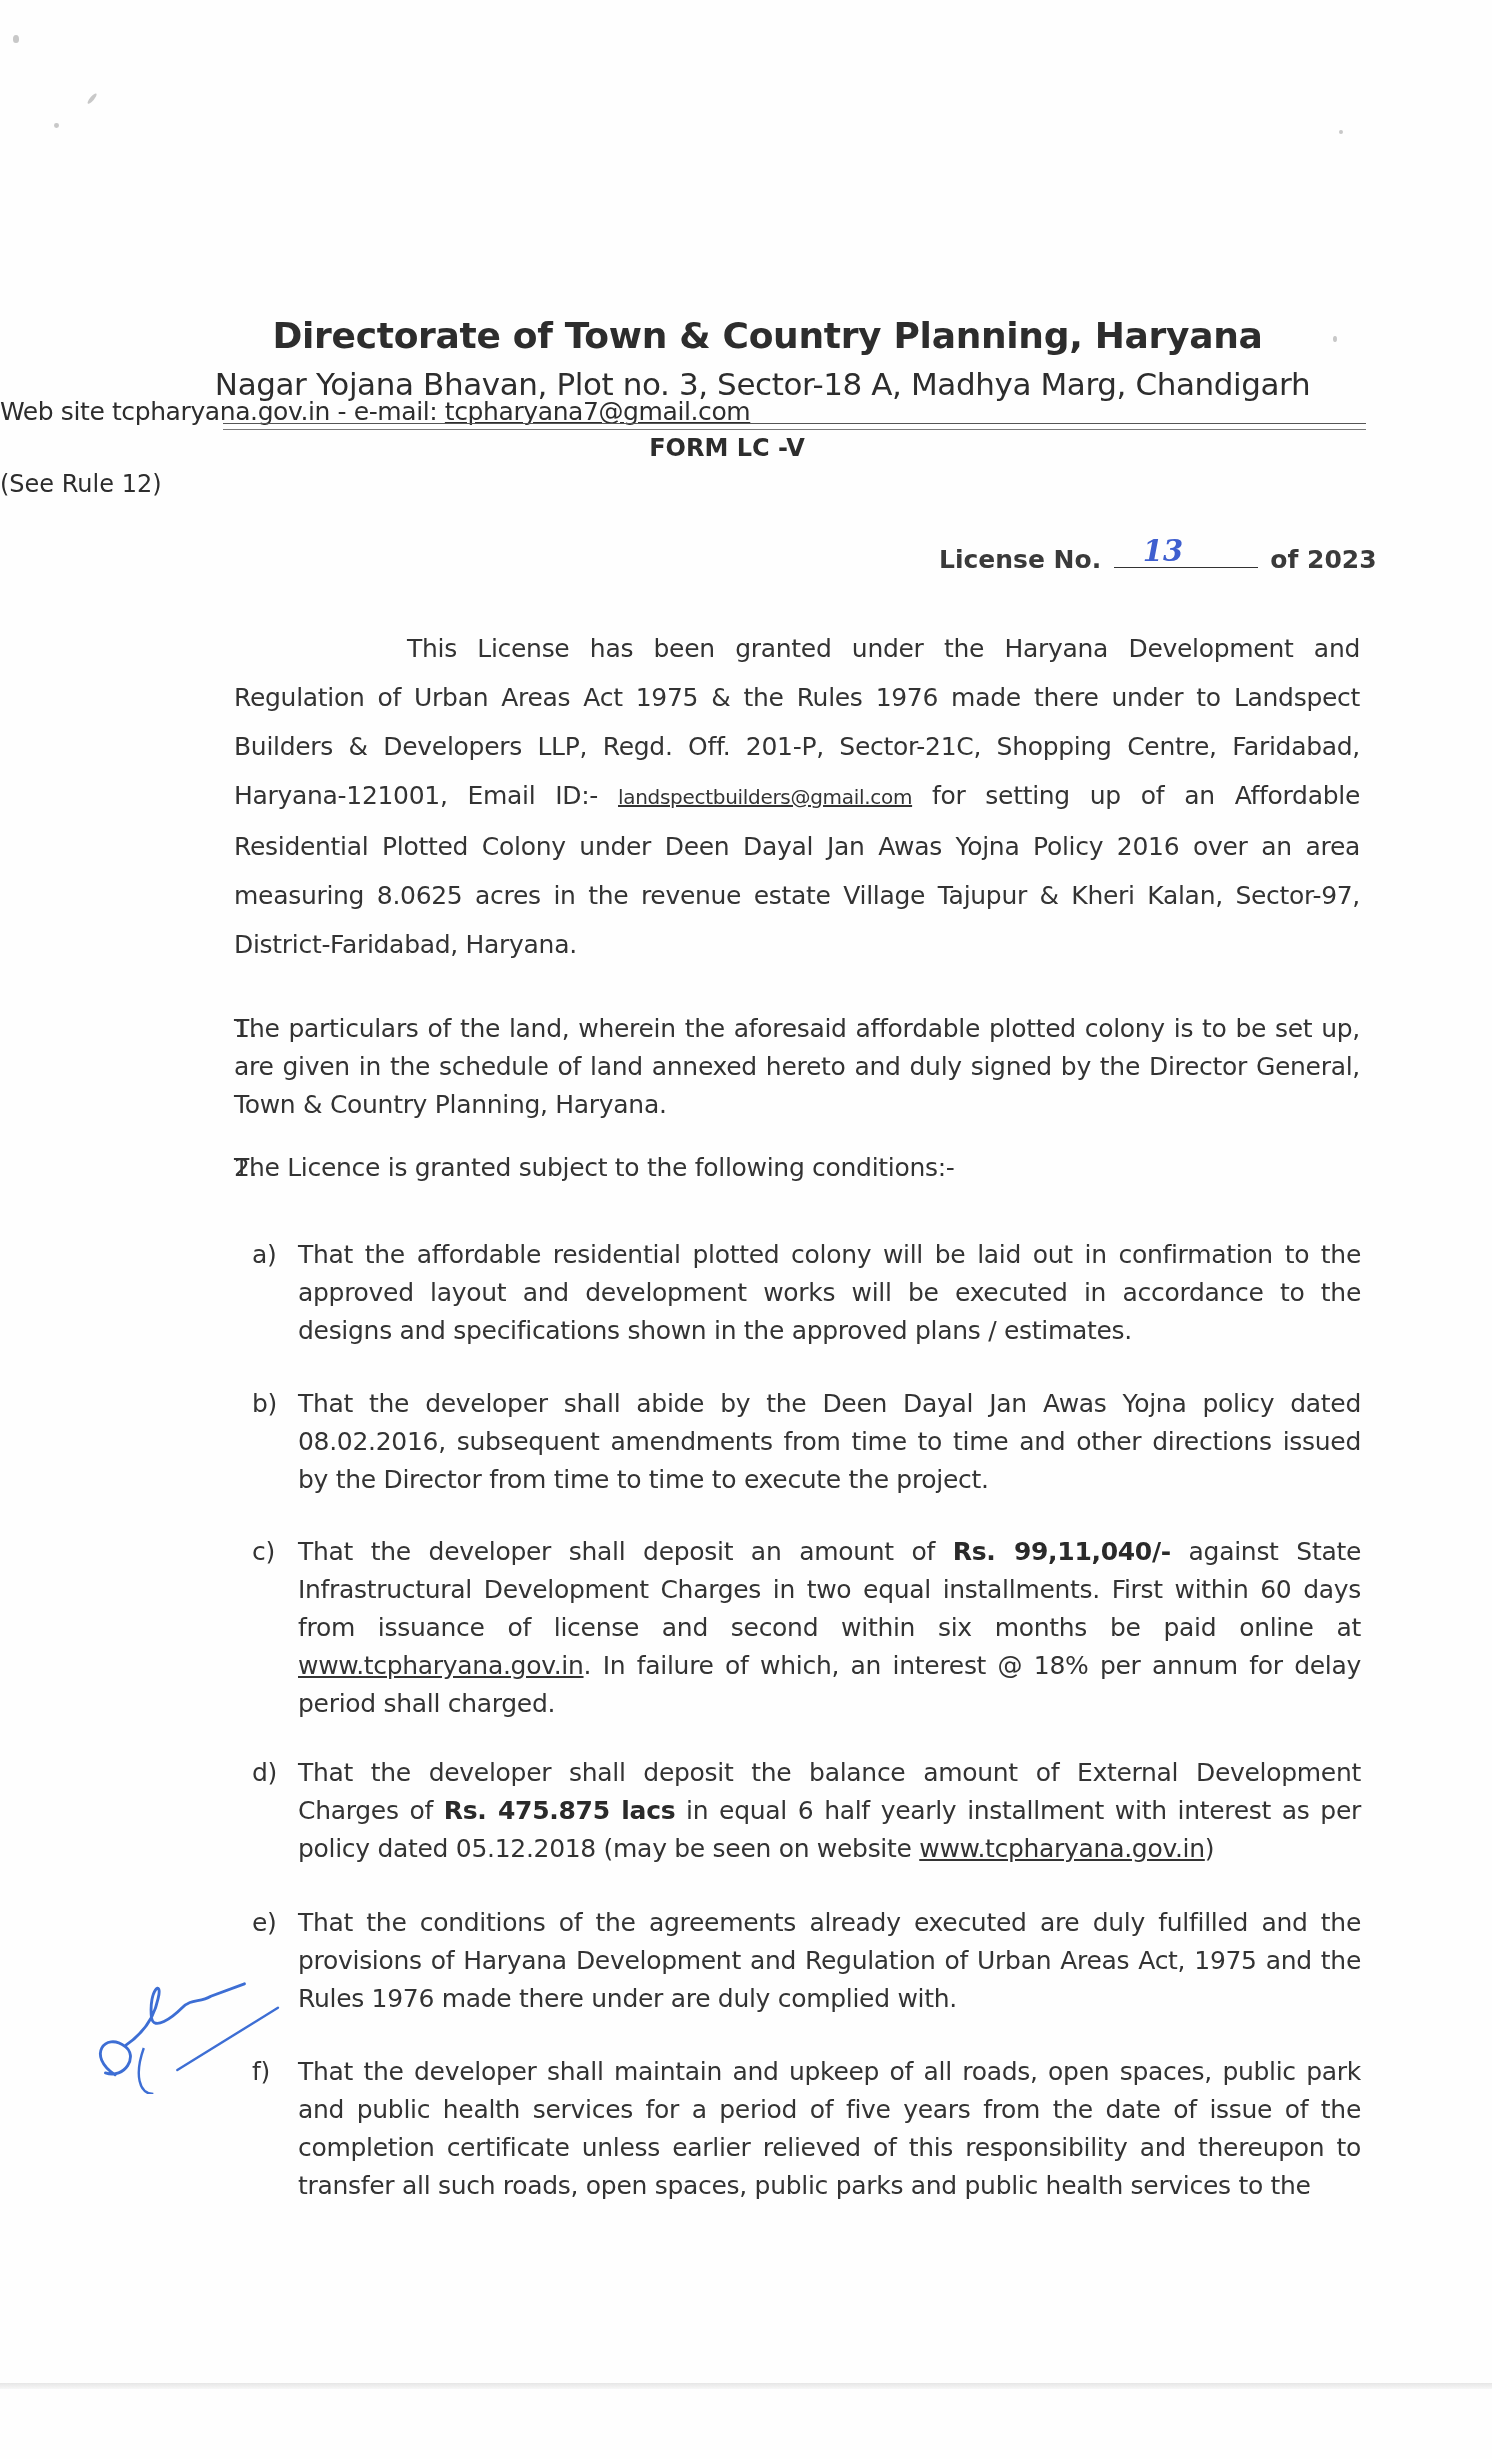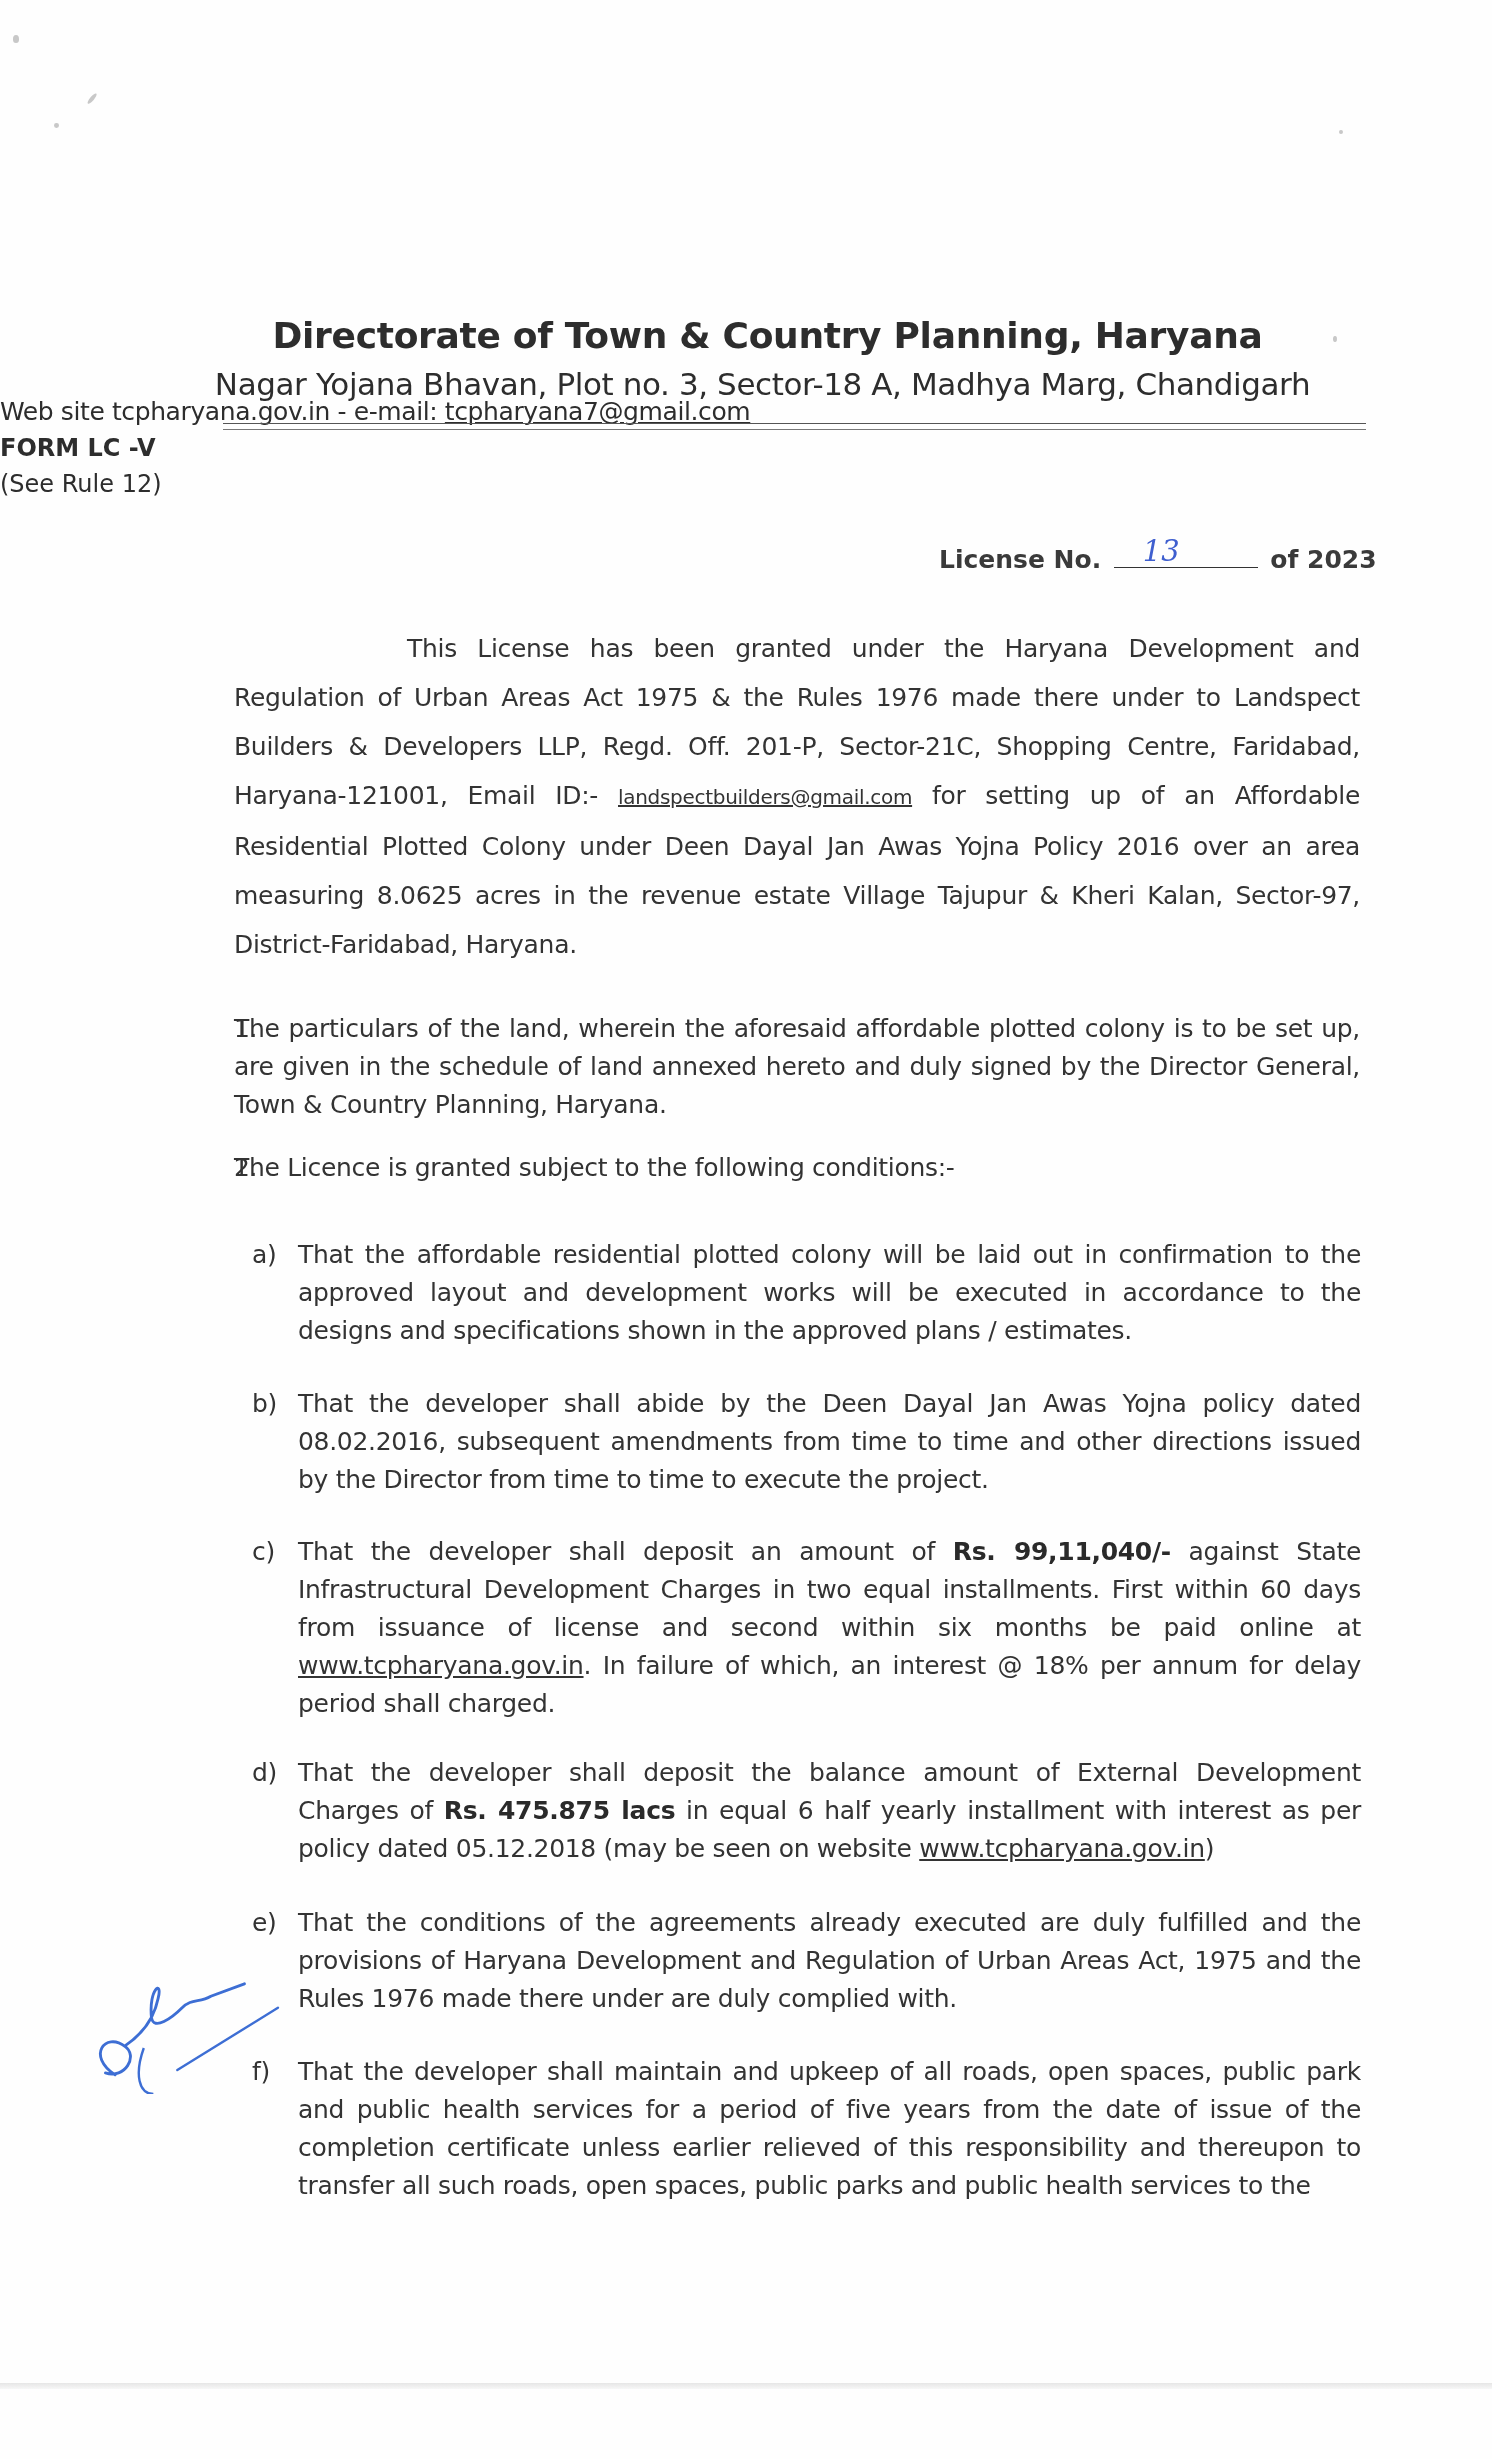--- a/index.html
+++ b/index.html
@@ -12,30 +12,30 @@
   .hdr-title { position: absolute; left: 0; width: 1493px; top: 315px; text-align: center;
                font-size: 36px; font-weight: bold; color: #2d2d2d; letter-spacing: -0.3px; padding-left: 21px; }
   .hdr-addr { position: absolute; left: 16px; width: 1493px; top: 366px; text-align: center;
               font-size: 31px; color: #2d2d2d; letter-spacing: -0.4px; }
   .hdr-web { position: absolute; left: 0; width: 1493px; top: 397px; 
              font-size: 25px; color: #2d2d2d; letter-spacing: -0.4px; }
   .hdr-web .u { text-decoration: underline; }
   .rule { position: absolute; left: 223px; width: 1143px; top: 423px; height: 6.7px;
           border-top: 1.9px solid #555; border-bottom: 1.9px solid #777; box-sizing: border-box; }
 
-  .form-no { position: absolute; left: 0; width: 1454px; top: 434px; text-align: left;
+  .form-no { position: absolute; left: 0; width: 1454px; top: 434px; text-align: center;
              font-size: 24px; font-weight: bold; color: #2d2d2d; }
   .see-rule { position: absolute; left: 0; width: 1490px; top: 470px; text-align: left;
               font-size: 24px; color: #2d2d2d; }
 
   .lic-line { position: absolute; left: 939px; top: 542px; font-size: 25px; font-weight: bold; color: #3a3a3a; }
   .lic-line .blank { display: inline-block; width: 144px; border-bottom: 1.9px solid #333; text-align: center;
                      position: relative; height: 25px; vertical-align: baseline; margin: 0 3.8px; }
   .lic-line .hand { position: absolute; left: 29px; top: -7.7px; font-family: "DejaVu Serif", serif;
-                    font-weight: normal; font-size: 29px; color: #3f5fcf; font-style: italic; }
+                    font-weight: bold; font-size: 29px; color: #3f5fcf; font-style: italic; }
 
   .para { position: absolute; font-size: 25px; color: #333; text-align: justify; letter-spacing: -0.3px; }
   .intro { left: 234px; width: 1126px; top: 624px; line-height: 49px; text-indent: 173px; }
   .intro .mail { font-size: 20px; text-decoration: underline; }
 
   .item { position: absolute; left: 234px; width: 1126px; font-size: 25px; color: #333;
           line-height: 38px; letter-spacing: -0.3px; }
   .item .num { position: absolute; left: 0; top: 0; width: 58px; }
   .item .body { text-align: justify; }
   .sub { left: 252px; width: 1109px; }

